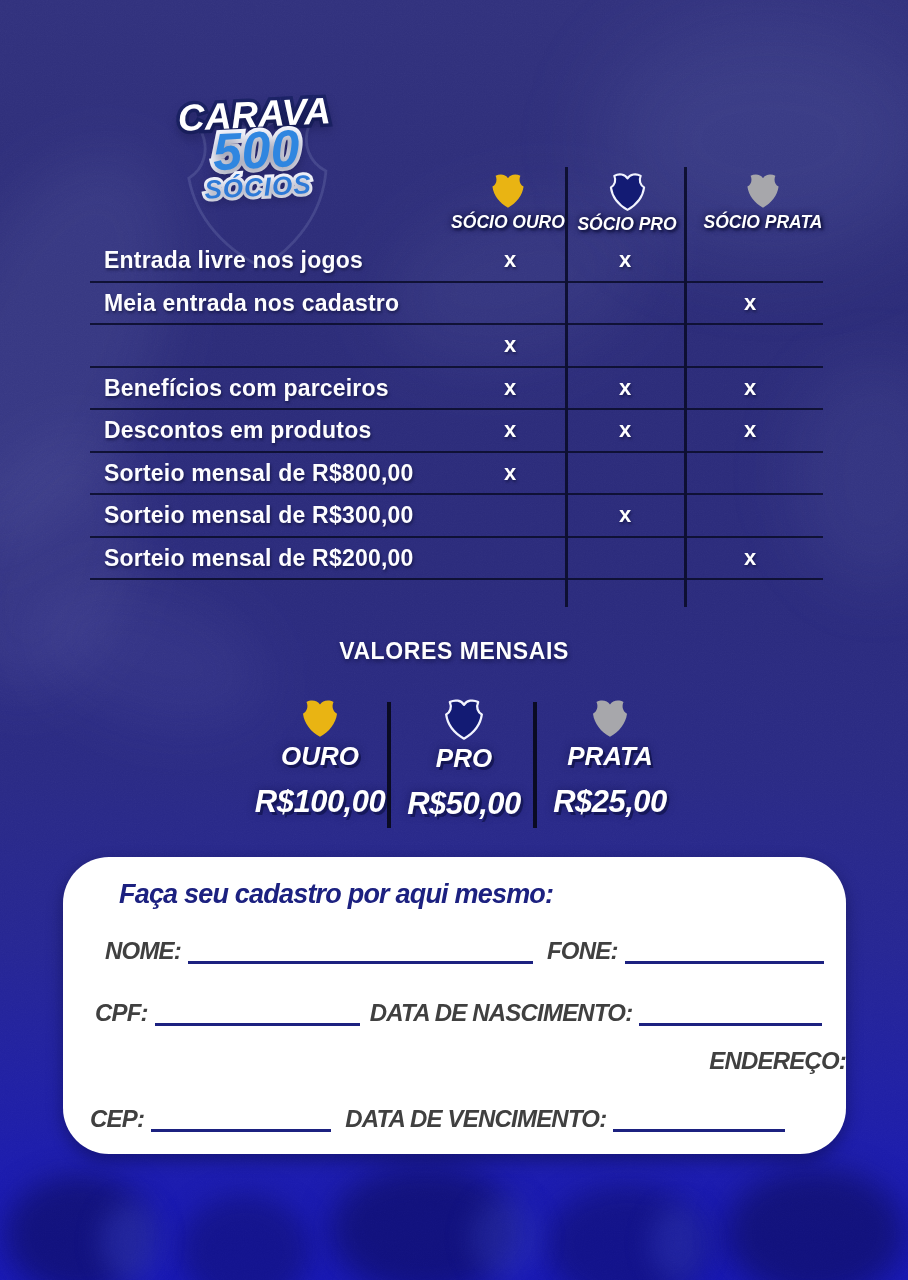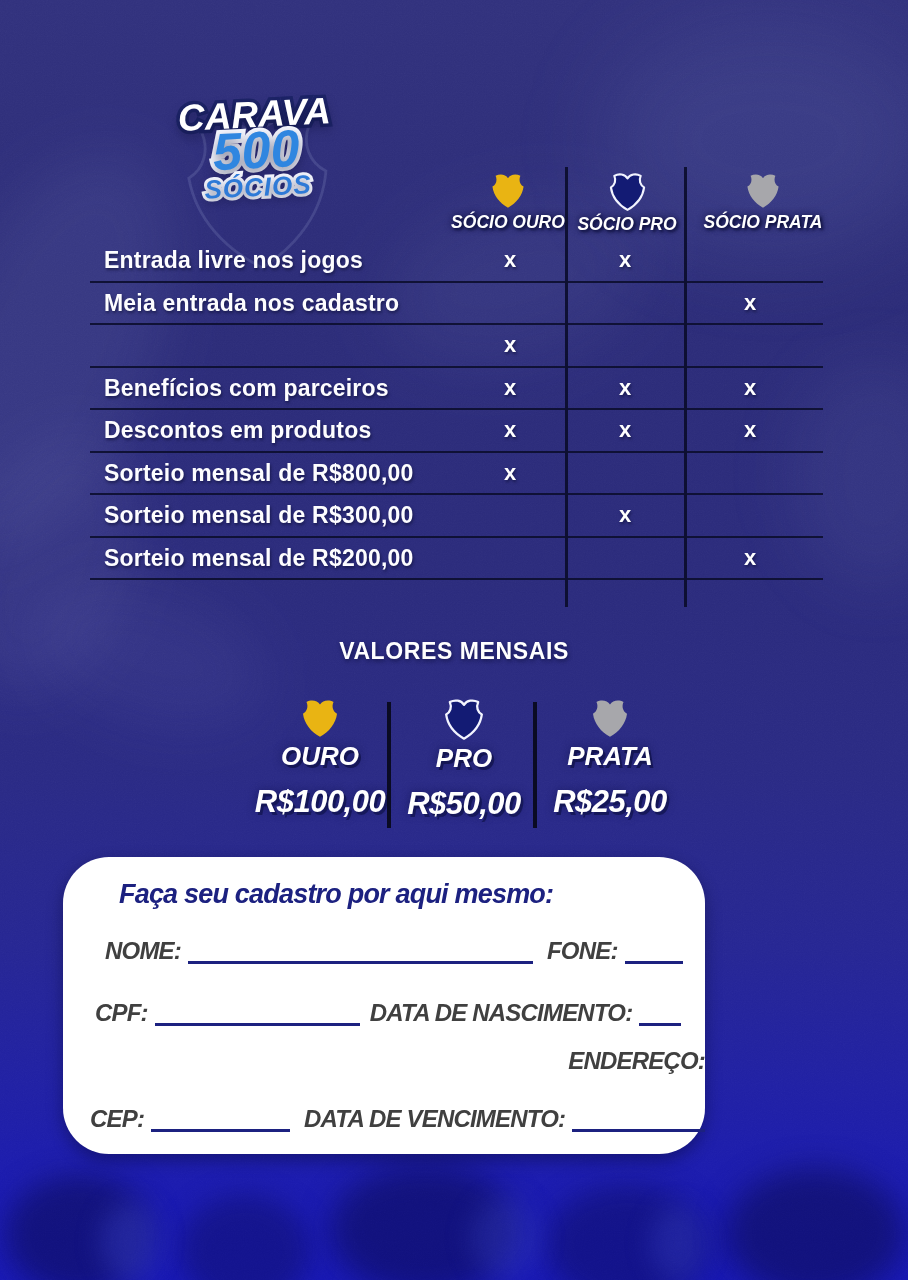--- a/index.html
+++ b/index.html
@@ -51,21 +51,21 @@
   .tier{position:absolute;top:698px;width:140px;text-align:center;}
   .tier .shield{display:block;margin:0 auto;}
   .tier-label{font-style:italic;font-weight:900;font-size:26px;color:#fff;margin-top:2px;
     text-shadow:2.5px 2.5px 0 rgba(10,12,60,.6),0 0 9px rgba(10,12,60,.55);}
   .tier-price{font-style:italic;font-weight:900;font-size:31px;color:#fff;margin-top:12px;
     letter-spacing:-.5px;white-space:nowrap;
     text-shadow:2.5px 3px 0 rgba(10,12,60,.55),0 0 9px rgba(10,12,60,.5);text-align:center;}
   .pdiv{position:absolute;top:702px;width:4px;height:126px;background:rgba(8,9,30,.95);}
 
   
-  .card{position:absolute;left:63px;top:857px;width:642px;height:297px;background:#fff;
+  .card{position:absolute;left:63px;top:857px;width:783px;height:297px;background:#fff;
     border-radius:46px;box-shadow:0 6px 16px rgba(8,8,40,.4);}
   .card-title{position:absolute;left:56px;top:22px;font-style:italic;font-weight:900;font-size:27px;
     color:#1c2180;letter-spacing:-.8px;}
   .frow{position:absolute;left:0;right:0;display:flex;align-items:flex-end;height:34px;}
   .flabel{font-style:italic;font-weight:900;font-size:24px;color:#404040;letter-spacing:-.8px;white-space:nowrap;}
   .fline{border-bottom:3px solid #1c2180;height:24px;margin-left:7px;margin-bottom:1px;}
   .grow{flex:1;}
   .r1{top:74px;padding-left:42px;}
   .r2{top:136px;padding-left:32px;}
   .r3{top:190px;padding-left:37px;flex-direction:column;}

